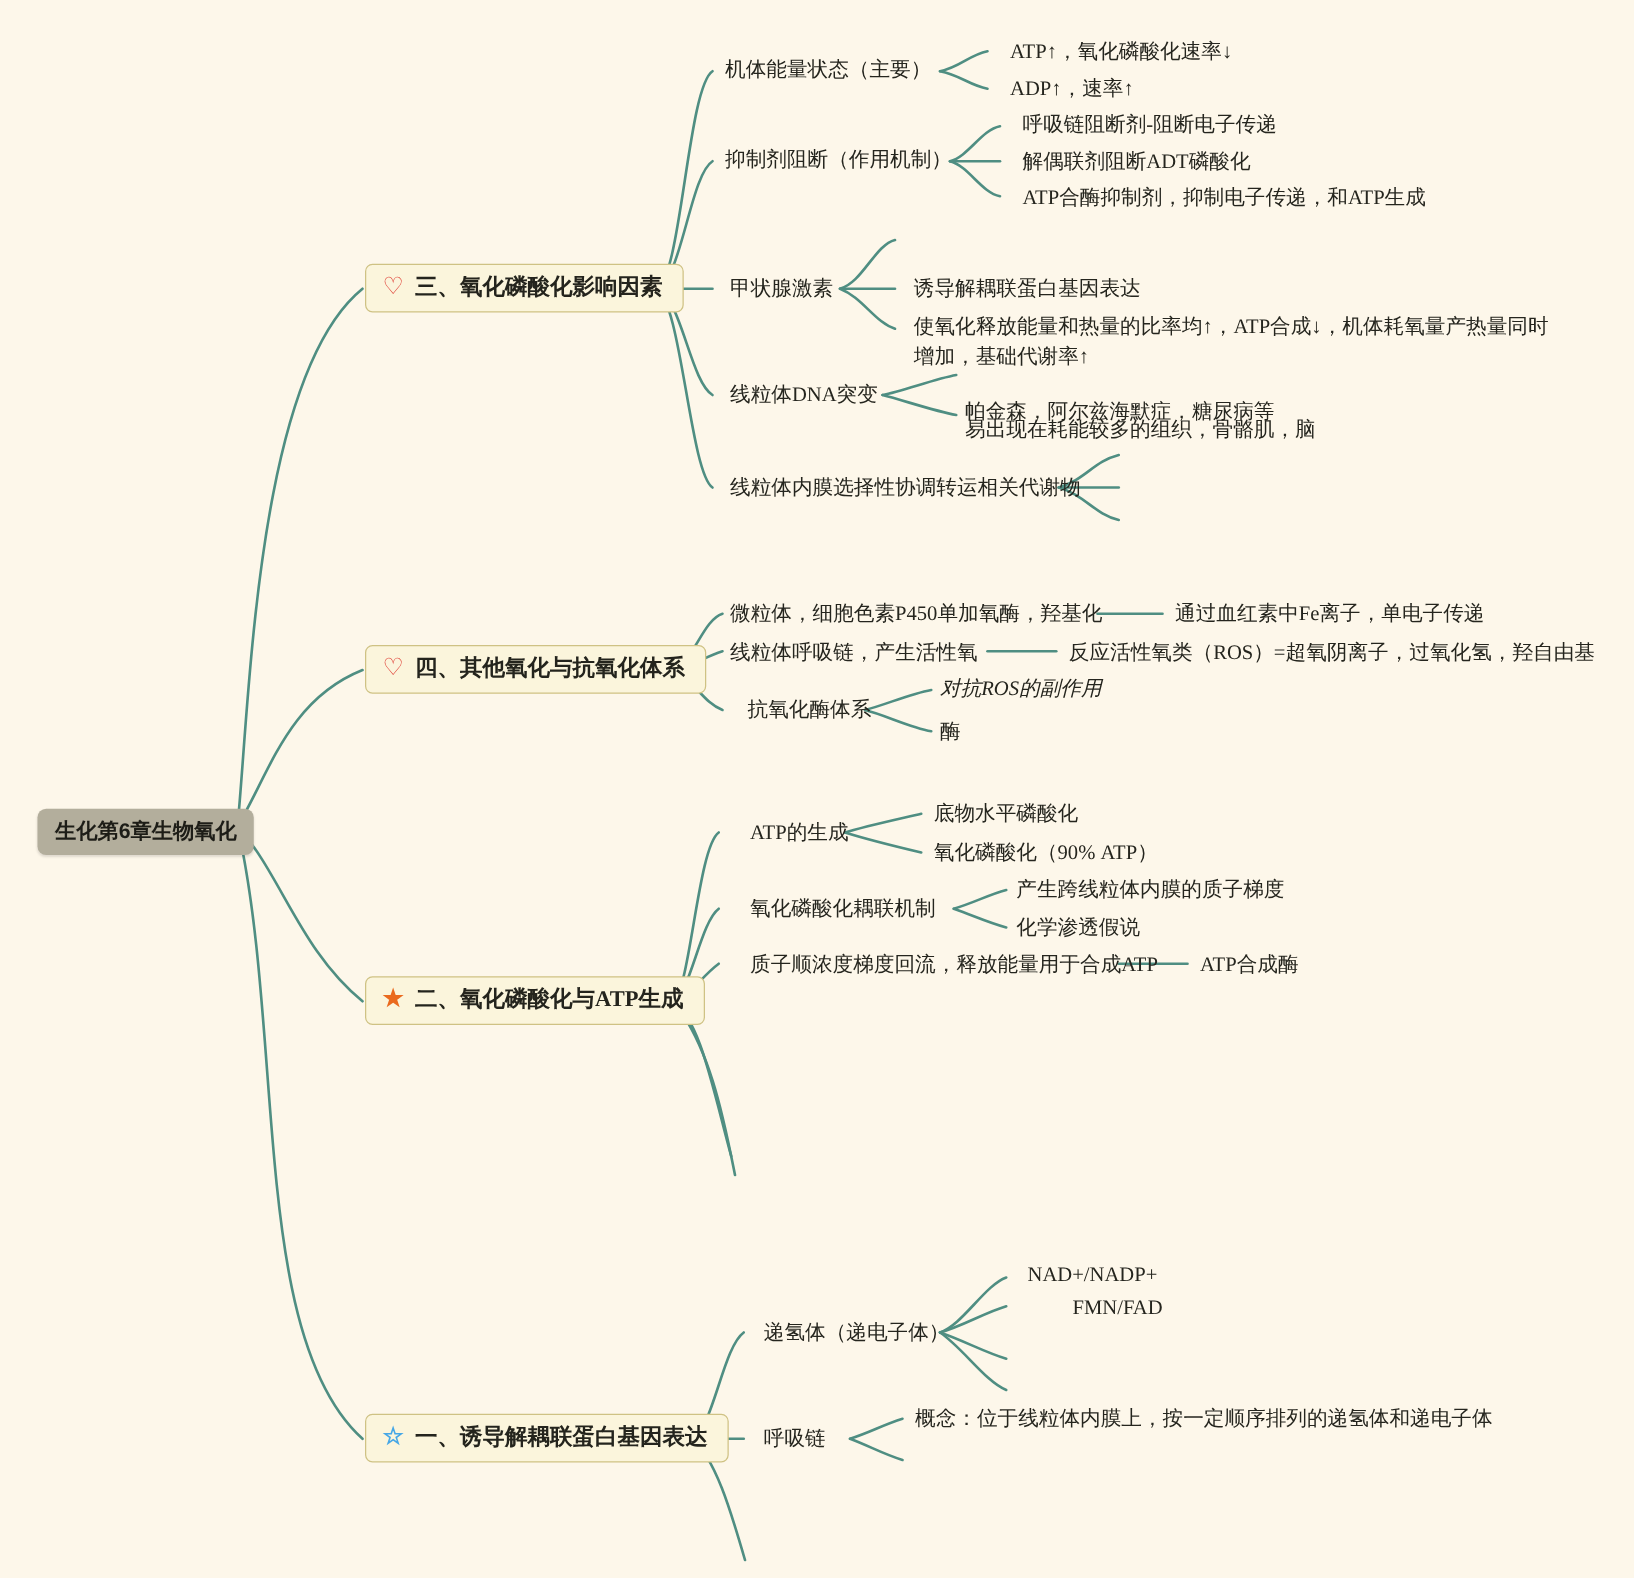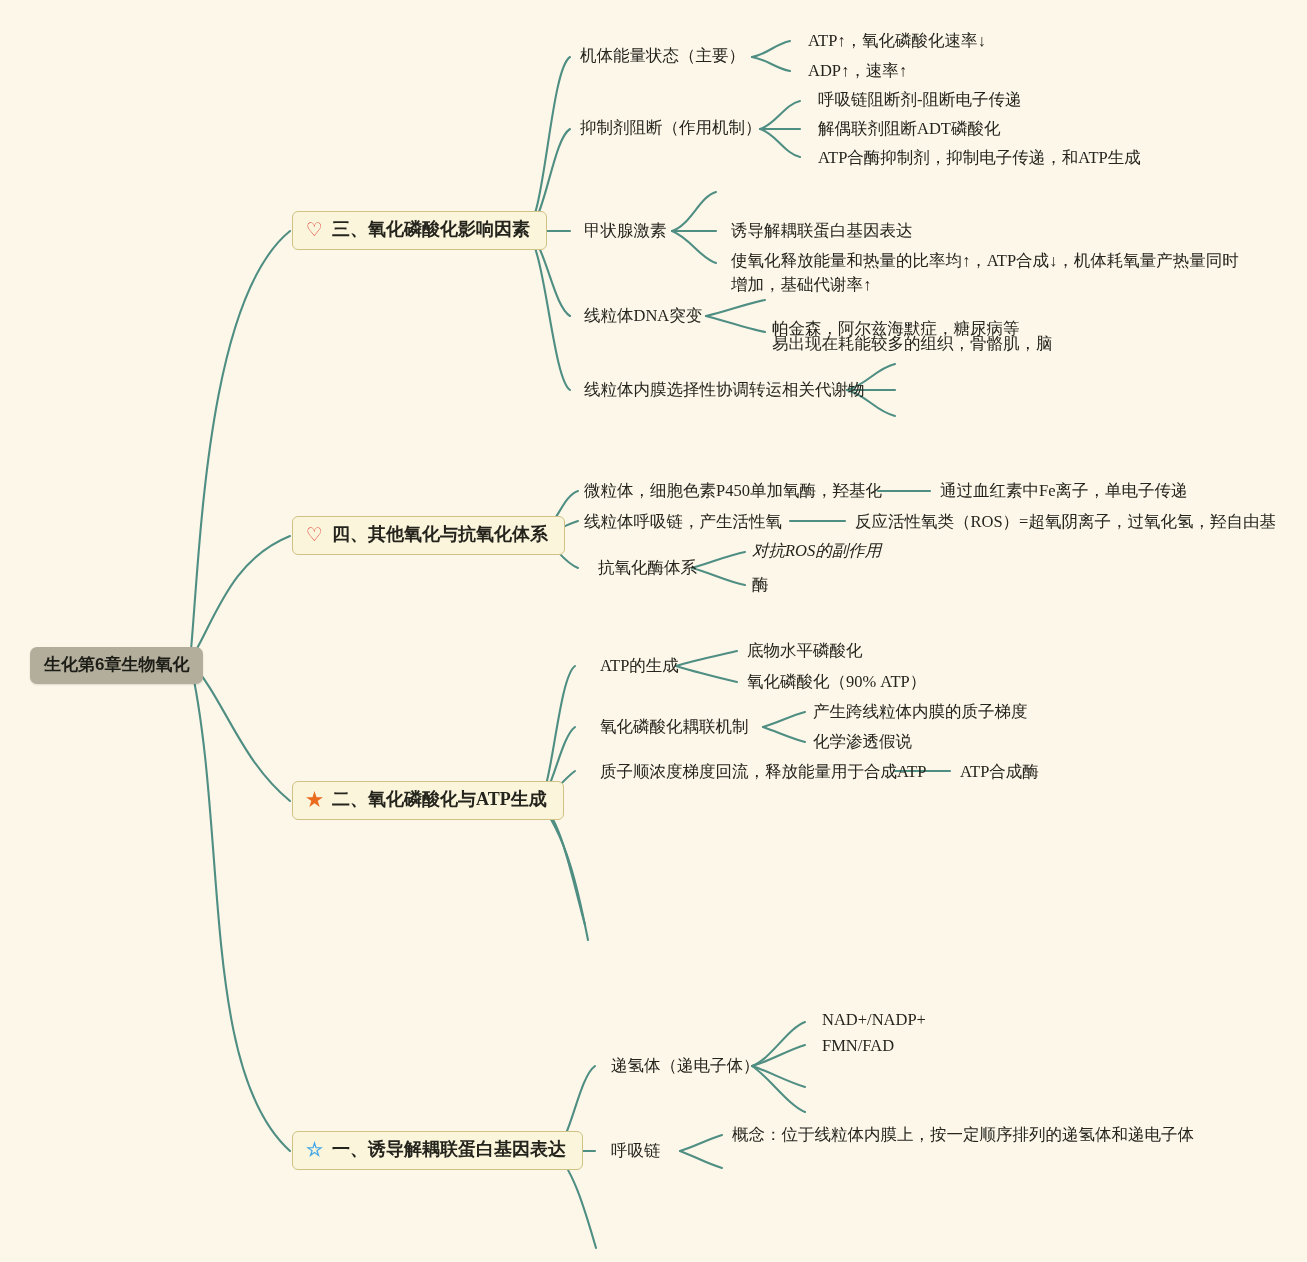--- a/index.html
+++ b/index.html
@@ -214,18 +214,18 @@
   <div class="node tnode" style="left:600px; top:761px;text-align:right;">质子顺浓度梯度回流，释放能量用于合成ATP</div>
   <div class="node tnode" style="left:960px; top:761px;">ATP合成酶</div>
 
   <div class="node branch" style="left:292px; top:1131px;">
     <span class="bicon icon-star-outline">☆</span>
     <span>一、诱导解耦联蛋白基因表达</span>
   </div>
 
   <div class="node tnode" style="left:611px; top:1055px;">递氢体（递电子体）</div>
   <div class="node tnode" style="left:822px; top:1009px;">NAD+/NADP+</div>
-  <div class="node tnode" style="left:822px; top:1035px;">FMN/FAD</div>
+  <div class="node tnode" style="left:858px; top:1035px;">FMN/FAD</div>
 
   <div class="node tnode" style="left:611px; top:1140px;">呼吸链</div>
   <div class="node tnode" style="left:732px; top:1124px;">概念：位于线粒体内膜上，按一定顺序排列的递氢体和递电子体</div>
 
 </div>
 
 </body></html>

